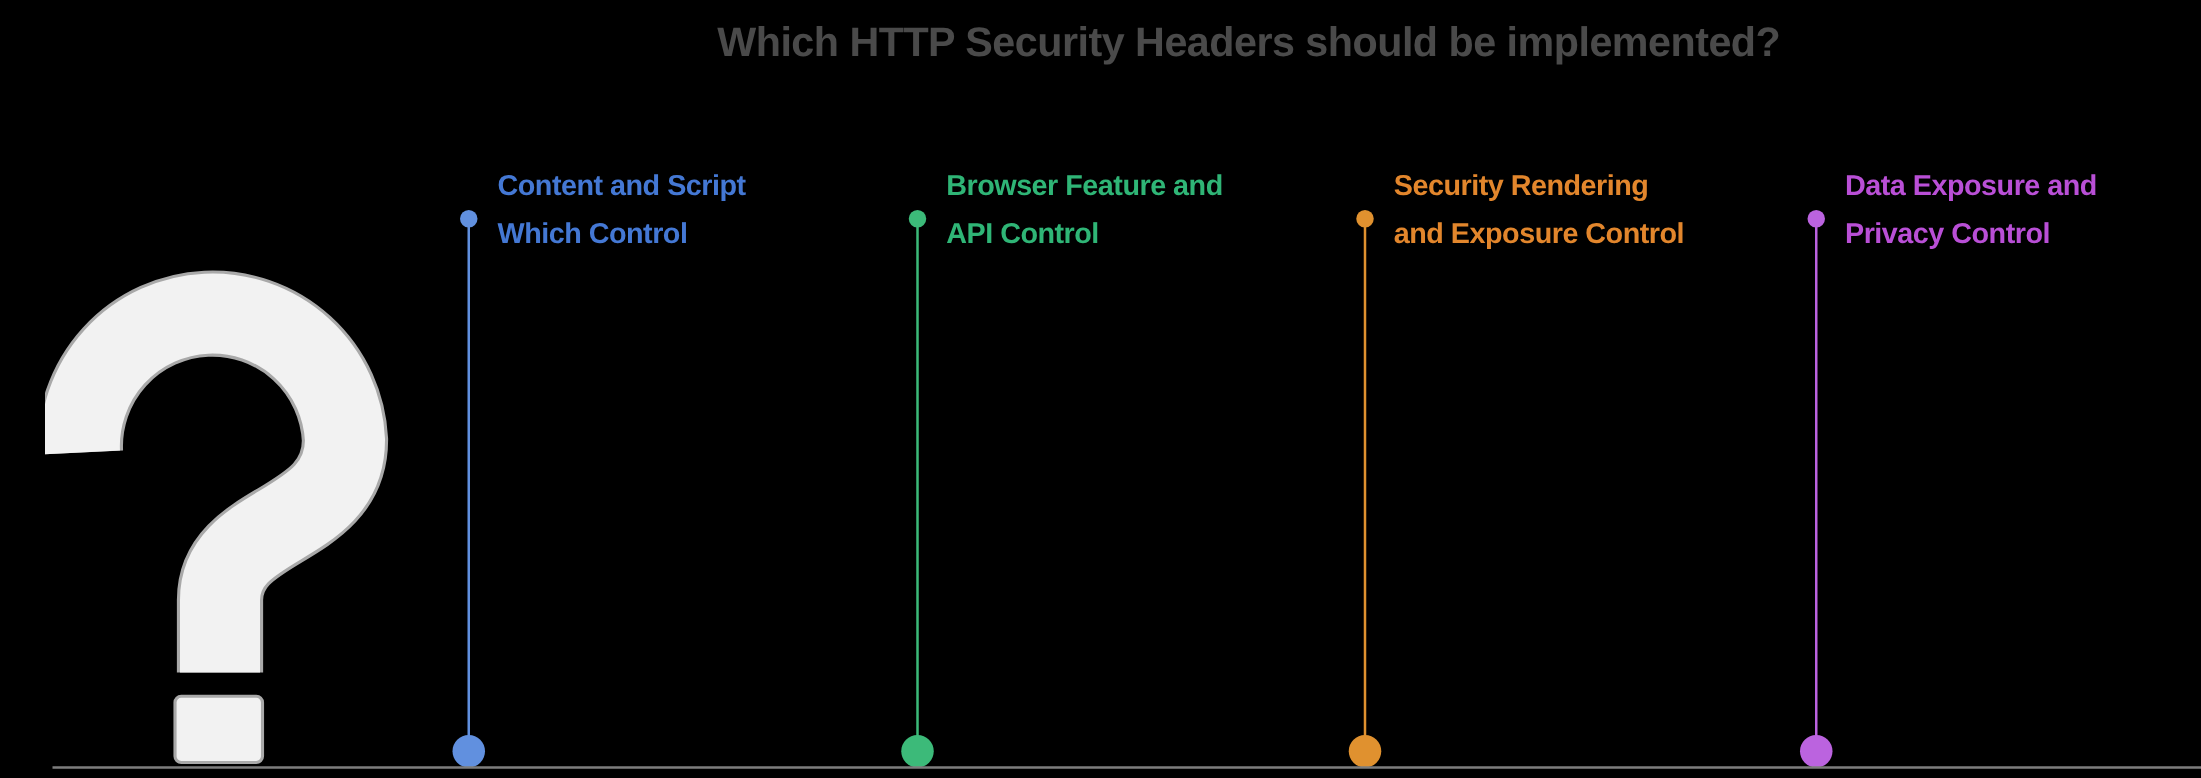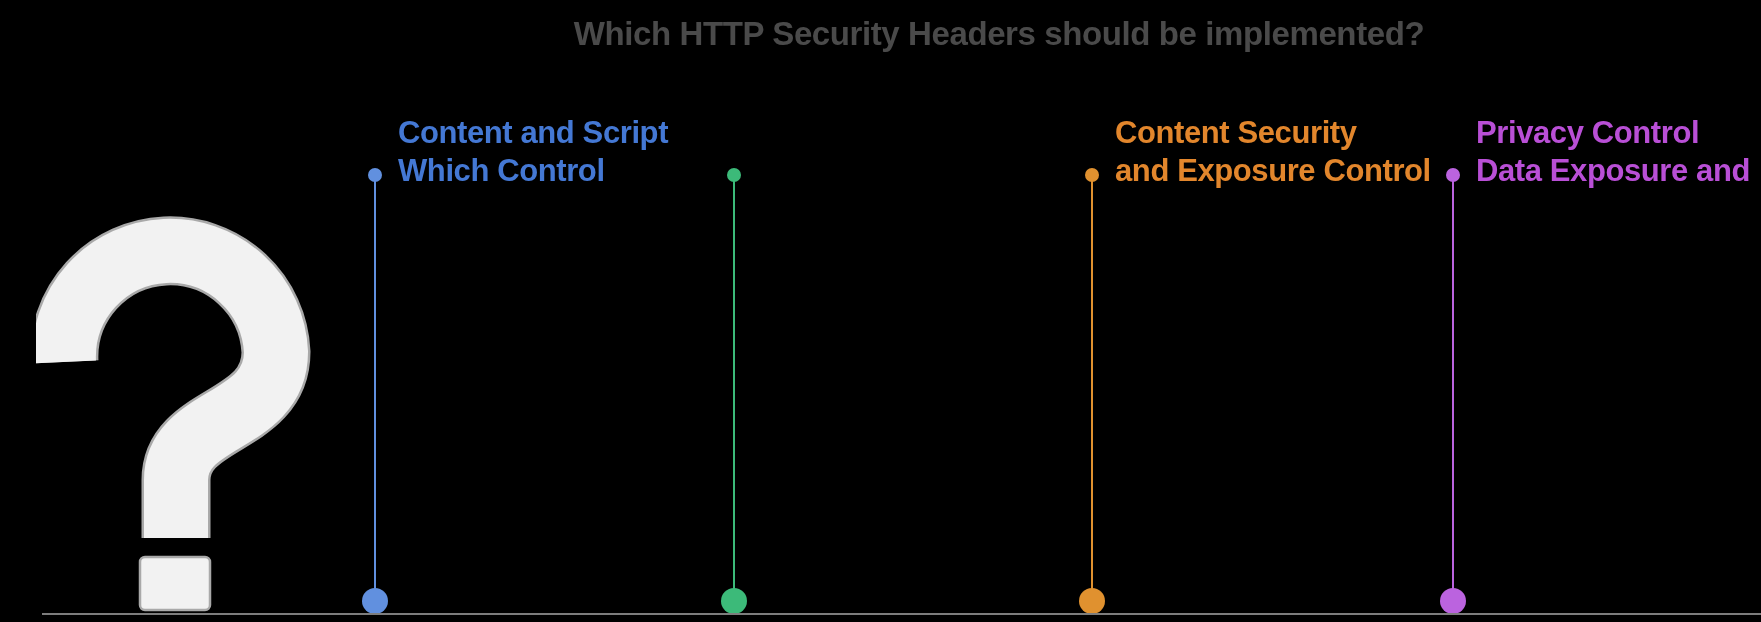--- a/index.html
+++ b/index.html
@@ -35,22 +35,22 @@
     background:var(--accent,#888);
   }
   .dot{
     position:absolute;border-radius:50%;
     background:var(--accent,#888);
   }
   .dot-top{width:14px;height:14px;left:-7px;top:168px;}
   .dot-bottom{width:26px;height:26px;left:-13px;top:588px;}
   .col-label{
     position:absolute;
-    left:23px;top:114px;
-    font-size:31px;font-weight:bold;line-height:38px;letter-spacing:-0.4px;
+    left:23px;top:129px;
+    font-size:23px;font-weight:bold;line-height:38px;letter-spacing:-0.4px;
     white-space:nowrap;
     color:var(--text,#ccc);
   }
   .baseline-rule{
     position:absolute;
     left:6px;top:613px;
     width:1731px;height:1.5px;
     background:#7D7D7D;
   }
 </style>
@@ -75,38 +75,40 @@
       <div>Content and Script</div>
       <div>Which Control</div>
     </div>
   </div>
 
   <div class="column col-2" style="--accent: #3CBA79; --text: #2FB576;">
     <div class="timeline-line"></div>
     <div class="dot dot-top"></div>
     <div class="dot dot-bottom"></div>
     <div class="col-label">
+      <div>Browser Feature and</div>
+      <div>API Control</div>
     </div>
   </div>
 
   <div class="column col-3" style="--accent: #E0912F; --text: #E2862C;">
     <div class="timeline-line"></div>
     <div class="dot dot-top"></div>
     <div class="dot dot-bottom"></div>
     <div class="col-label">
-      <div>Content Security</div>
+      <div>Security Rendering</div>
       <div>and Exposure Control</div>
     </div>
   </div>
 
   <div class="column col-4" style="--accent: #BB63DF; --text: #B94FD6;">
     <div class="timeline-line"></div>
     <div class="dot dot-top"></div>
     <div class="dot dot-bottom"></div>
     <div class="col-label">
+      <div>Data Exposure and</div>
       <div>Privacy Control</div>
-      <div>Data Exposure and</div>
     </div>
   </div>
 
   <div class="baseline-rule" style="background: rgb(125, 125, 125);"></div>
 
 </div>
 
 </body></html>

